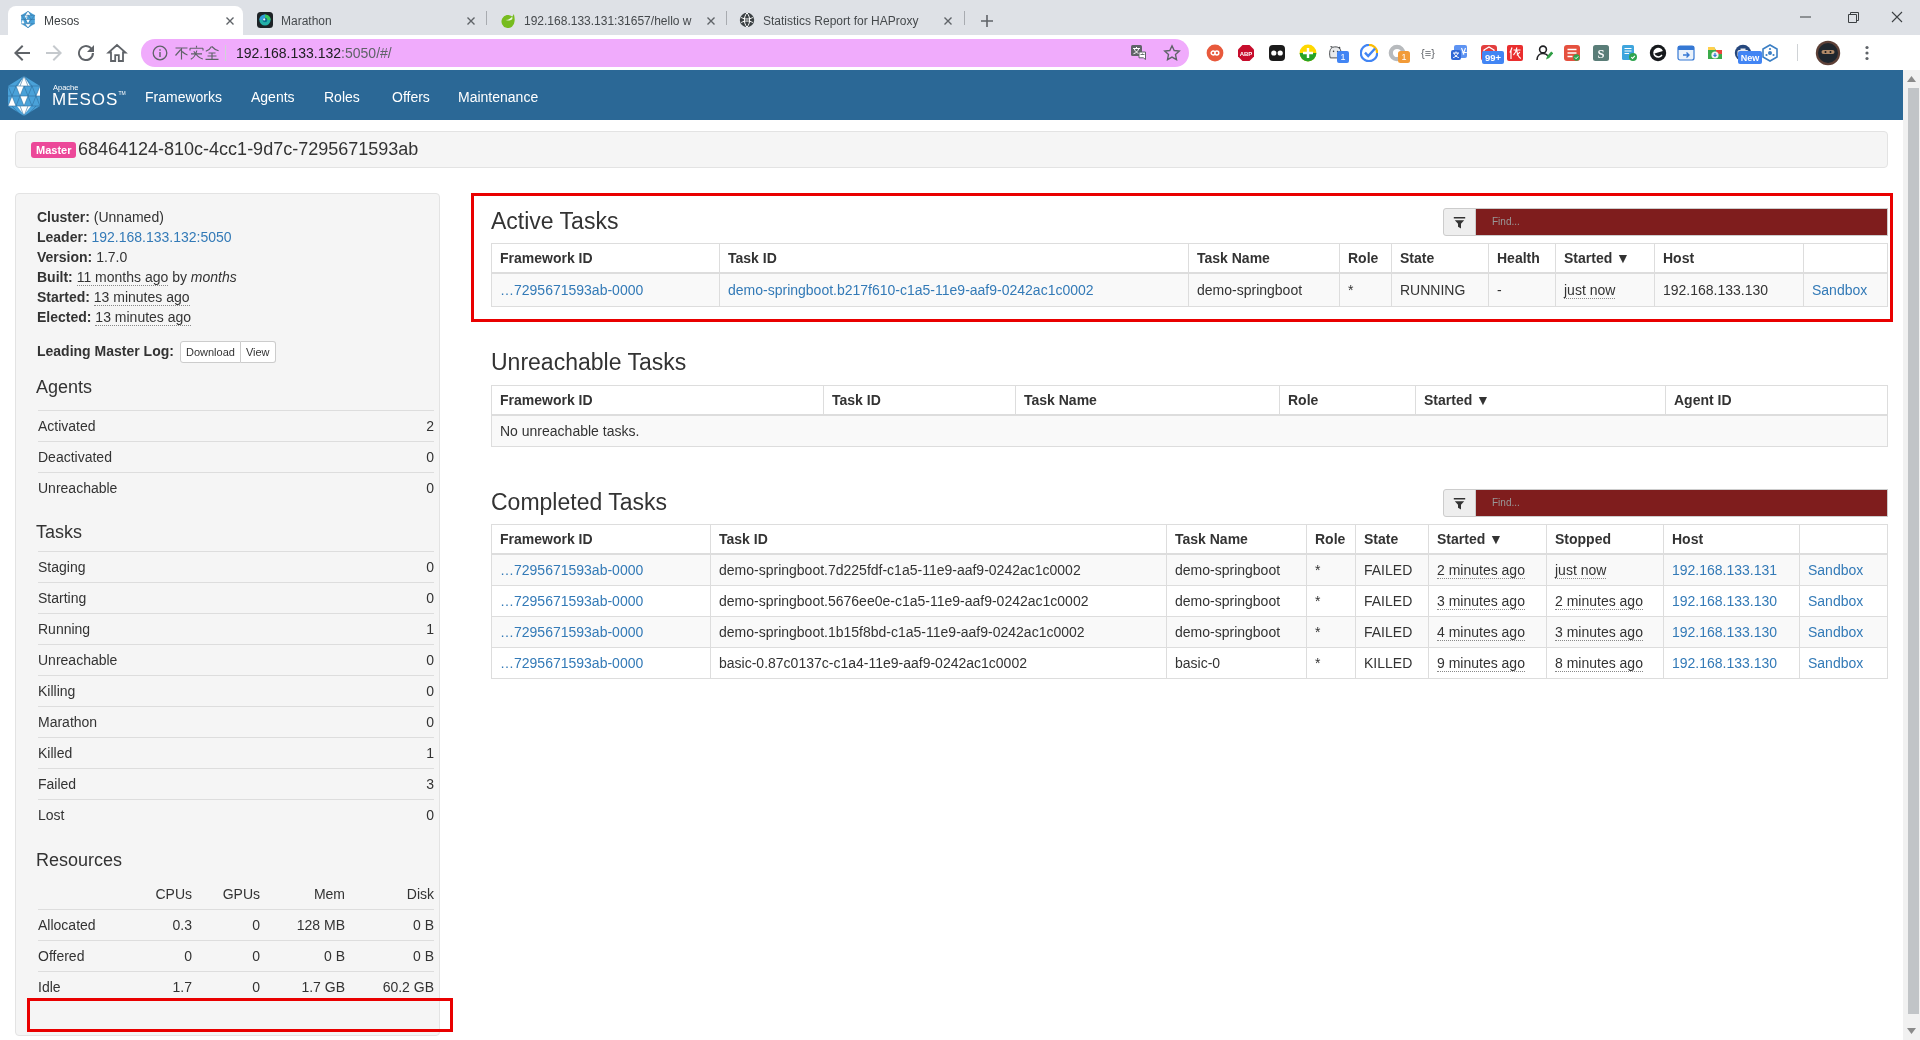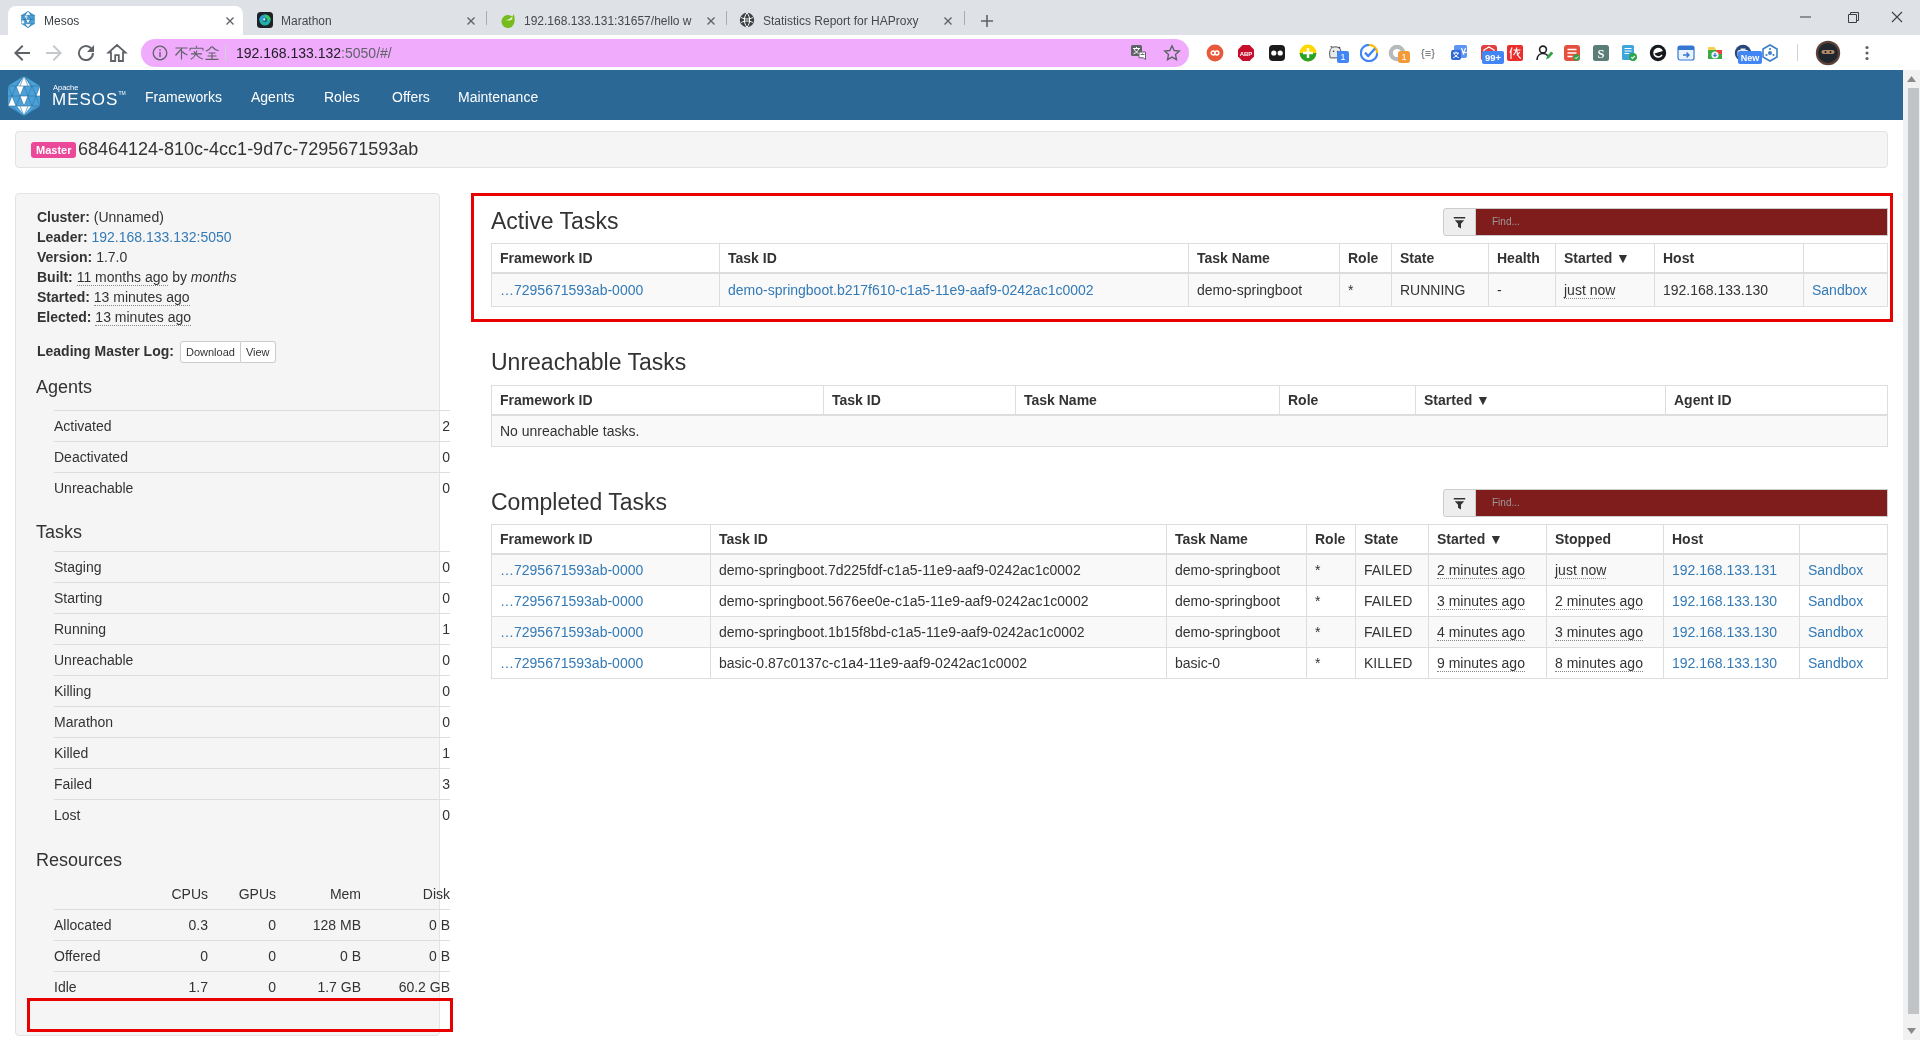--- a/index.html
+++ b/index.html
@@ -18,21 +18,21 @@
 #omnibox { position:absolute; left:141px; top:4px; width:1048px; height:28px; border-radius:14px; background:#f0abfc; }
 .exticon { position:absolute; top:9px; width:18px; height:18px; }
 
 
 #page { position:absolute; left:0; top:70px; width:1903px; height:970px; background:#fff; }
 #navbar { position:absolute; left:0; top:0; width:1903px; height:50px; background:#2b6896; }
 .navlink { position:absolute; top:2px; height:50px; line-height:50px; color:#fff; font-size:14px; }
 #masterbar { position:absolute; left:15px; top:61px; width:1871px; height:35px; background:#f5f5f5; border:1px solid #e3e3e3; border-radius:4px; }
 #sidebar { position:absolute; left:15px; top:123px; width:423px; height:841px; background:#f5f5f5; border:1px solid #e3e3e3; border-radius:4px; }
 .sideh { position:absolute; left:20px; font-size:18px; color:#333; }
-.sidetable { position:absolute; left:22px; width:396px; border-collapse:collapse; font-size:14px; color:#333; table-layout:fixed;margin-left:16px; }
+.sidetable { position:absolute; left:22px; width:396px; border-collapse:collapse; font-size:14px; color:#333; table-layout:fixed; }
 .sidetable td, .sidetable th { border-top:1px solid #ddd; padding:5px 0; line-height:20px; height:20px; font-weight:normal; }
 .sidetable .num { text-align:right; }
 h2.secthead { position:absolute; font-size:23px; font-weight:400; color:#333; white-space:nowrap; }
 .findgrp { position:absolute; left:1443px; width:444px; height:29px; }
 .findbtn { position:absolute; left:0; top:0; width:31px; height:26px; background:#eee; border:1px solid #ccc; border-radius:3px 0 0 3px; }
 .findinp { position:absolute; left:32px; top:0; width:395px; height:26px; border:1px solid #ccc; background:#7f1d1d; color:#999; font-size:10px; line-height:26px; padding-left:16px; }
 table.main { position:absolute; border-collapse:collapse; table-layout:fixed; font-size:14px; color:#333; width:1396px; left:491px; }
 table.main th { border:1px solid #ddd; border-bottom:2px solid #ddd; text-align:left; padding:4px 8px; height:20px; line-height:20px; font-weight:bold; }
 table.main td { border:1px solid #ddd; padding:5px 8px; height:20px; line-height:20px; white-space:nowrap; overflow:hidden; }
 tr.stripe td { background:#f9f9f9; }

